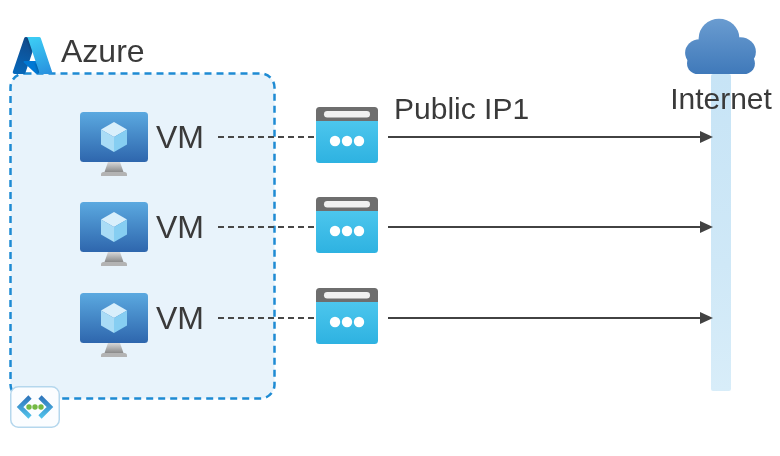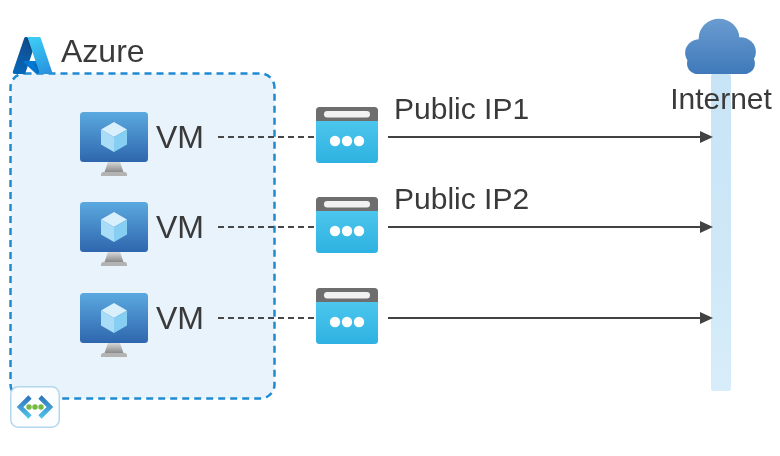--- a/index.html
+++ b/index.html
@@ -150,21 +150,20 @@
     <div class="abs label label-lg vm-label">VM</div>
     <div class="abs connector"></div>
     <svg class="abs pip-icon" viewBox="0 0 62 56">
       <path d="M3.5 0 h55 A3.5 3.5 0 0 1 62 3.5 V14 H0 V3.5 A3.5 3.5 0 0 1 3.5 0 z" fill="#6E6E6E"></path>
       <rect x="8" y="4" width="46" height="6.5" rx="3.2" fill="#F1F1F1"></rect>
       <path d="M0 14 h62 v38.5 a3.5 3.5 0 0 1 -3.5 3.5 h-55 A3.5 3.5 0 0 1 0 52.5 z" fill="url(#pip-b)"></path>
       <circle cx="19" cy="34" r="5.2" fill="#fff"></circle>
         <circle cx="31" cy="34" r="5.2" fill="#fff"></circle>
         <circle cx="43" cy="34" r="5.2" fill="#fff"></circle>
     </svg>
-    <div class="abs label label-md pip-label">Public IP2</div>
     <div class="abs arrow">
       <div class="arrow-line"></div>
       <div class="arrow-head"></div>
     </div>
   </div>
 
   <div class="row row-3">
     <svg class="abs vm-icon" viewBox="0 0 68 66">
       <rect x="0" y="0" width="68" height="50" rx="3.5" fill="url(#vm-scr)"></rect>
       <polygon points="34,10 47,17.5 34,25 21,17.5" fill="#D9EFFB"></polygon>

